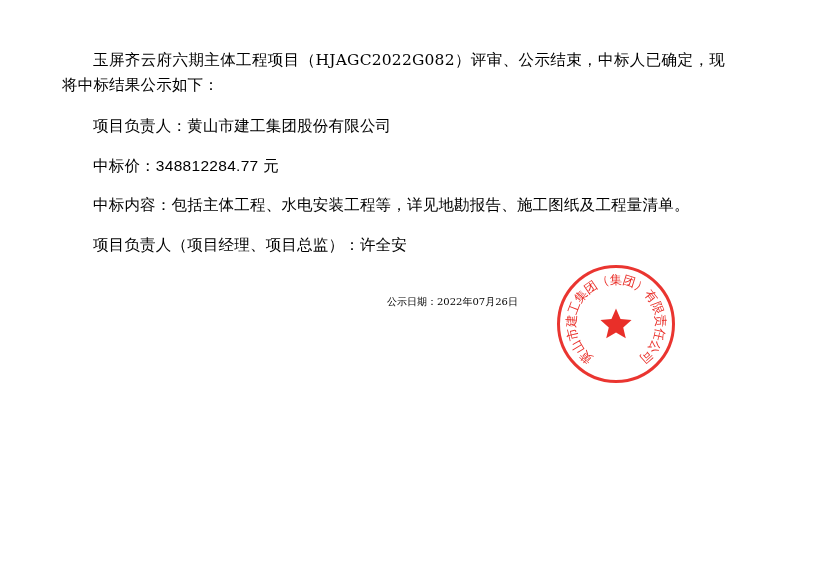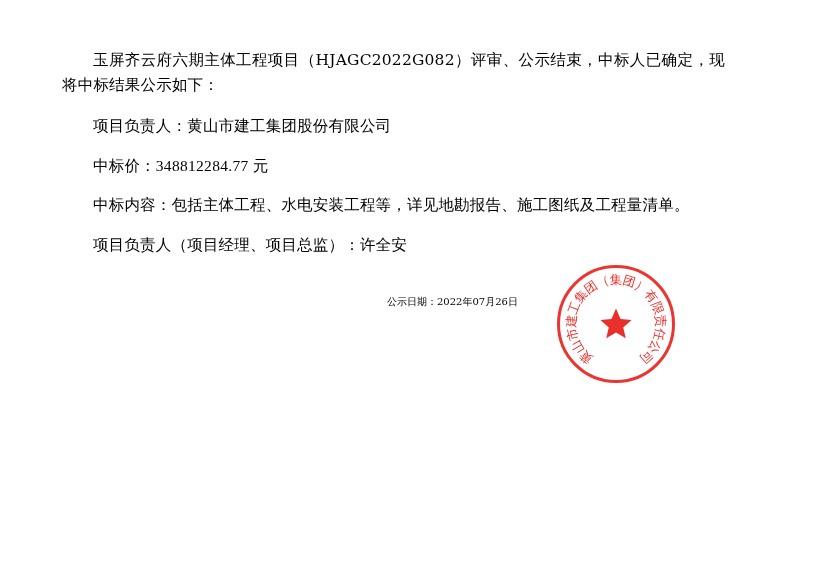--- a/index.html
+++ b/index.html
@@ -31,21 +31,21 @@
   }
   .lead {
     text-indent: 2em;
     margin-bottom: 16px;
   }
   .item {
     text-indent: 2em;
     margin-bottom: 14px;
   }
   .item .num {
-    font-family: Liberation Serif, serif;
+    font-family: Liberation Sans, sans-serif;
     letter-spacing: 0.3px;
   }
   .sign-block {
     margin-top: 36px;
     position: relative;
   }
   .sign-line {
     font-size: 15.5px;
     line-height: 1.62;
     margin: 0 0 22px 0;

